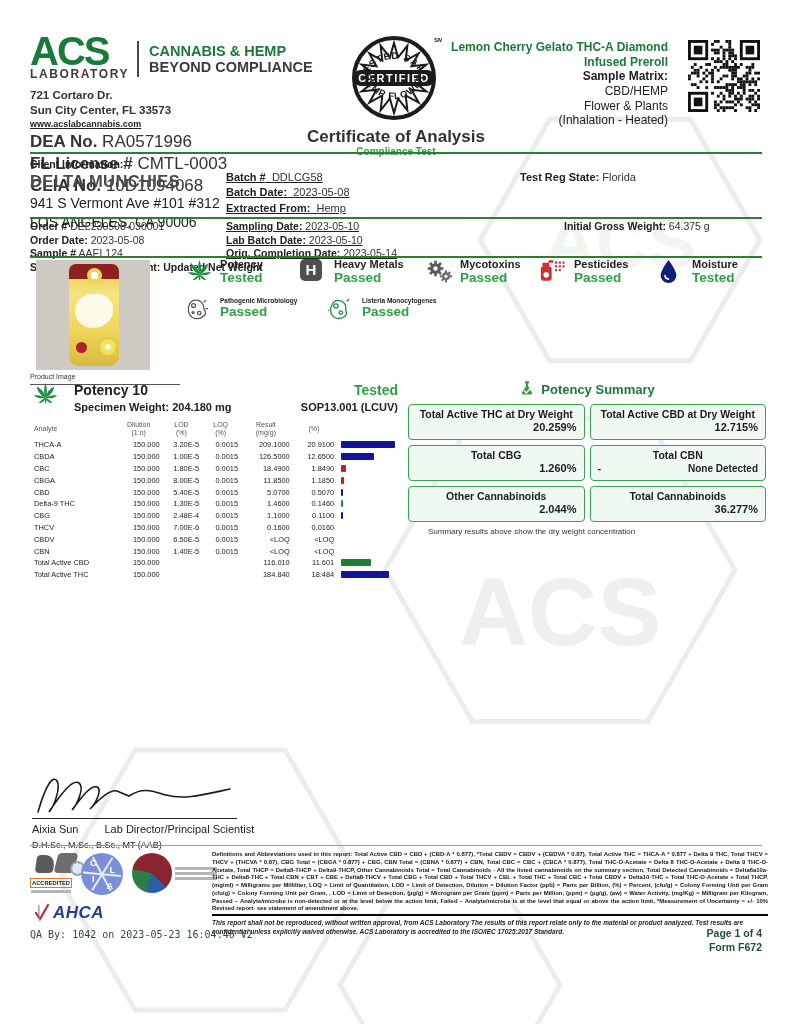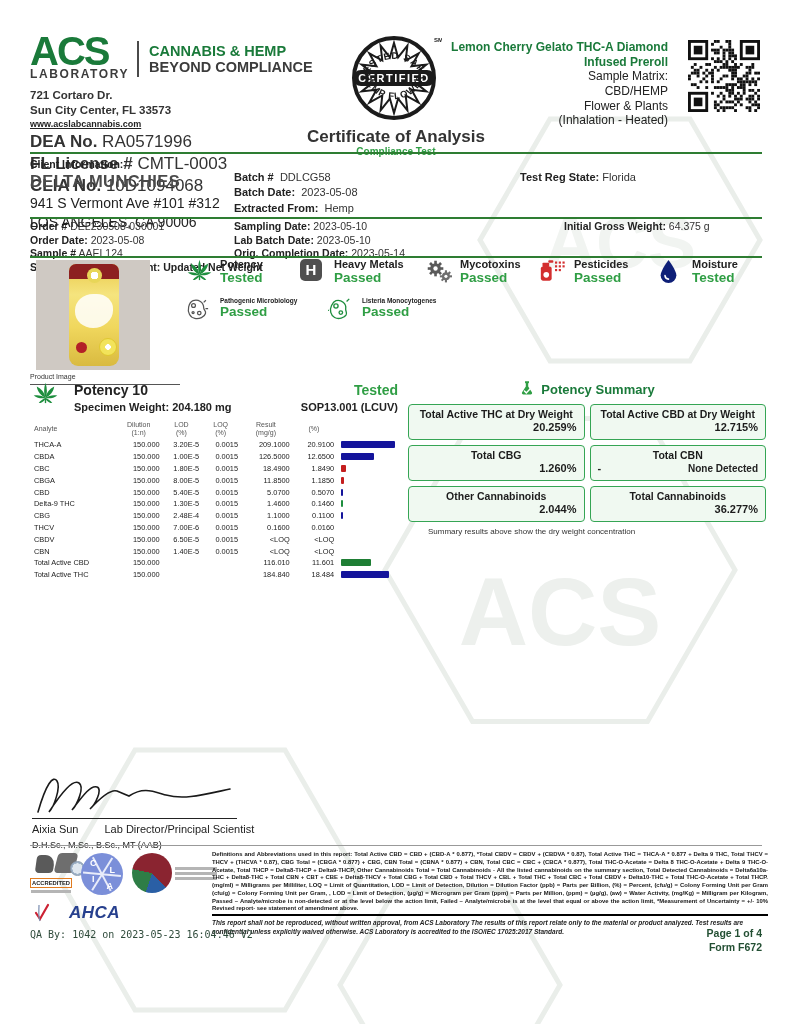--- a/index.html
+++ b/index.html
@@ -25,33 +25,33 @@
   .sm-mark{font-size:6px;font-weight:700;fill:#222;}
 
   .coa-title{position:absolute;left:0;top:127px;width:792px;text-align:center;
              font-size:17px;font-weight:700;color:#333;}
   .coa-sub{position:absolute;left:0;top:146px;width:792px;text-align:center;
            font-size:10px;font-weight:700;color:#2f9e44;}
 
   .prod-blk{position:absolute;right:124px;top:40px;width:280px;text-align:right;
             font-size:12px;line-height:1.22;color:#222;}
   .prod-name{color:#1a7a3a;font-weight:700;}
-  .prod-lbl{font-weight:400;}
+  .prod-lbl{font-weight:700;}
   .qr{position:absolute;left:688px;top:40px;width:72px;height:72px;background:#fff;}
 
   .gline{position:absolute;left:30px;right:30px;height:2px;background:#2e7d32;}
 
   
   .ci{position:absolute;left:30px;top:158px;width:732px;}
   .ci-label{font-size:10.5px;font-weight:700;}
   .ci-name{font-size:16.5px;font-weight:700;color:#4a4a4a;letter-spacing:.4px;margin-top:2px;}
   .ci-addr{font-size:14px;font-weight:400;margin-top:3px;line-height:1.35;}
   .kv{font-size:11px;line-height:1.4;color:#333;}
   .kv b{font-weight:700;color:#222;}
-  .col-mid{position:absolute;left:204px;top:12px;width:250px;}
+  .col-mid{position:absolute;left:196px;top:12px;width:250px;text-decoration:underline;}
   .col-right{position:absolute;left:490px;top:12px;width:240px;}
   .ord{position:absolute;left:30px;top:220px;width:732px;}
   .ord .kv{font-size:10.5px;line-height:1.3;}
   .ord .col-mid{top:0;}
   .ord .col-right{top:0;padding-left:44px;}
   .amend{font-size:10.5px;font-weight:700;line-height:1.3;}
 
   
   .pimg{position:absolute;left:36px;top:260px;width:114px;height:110px;background:#cfc9c3;overflow:hidden;}
   .pouch{position:absolute;left:33px;top:4px;width:50px;height:102px;border-radius:7px 7px 9px 9px;
@@ -129,21 +129,21 @@
   .pjla-cert{height:3px;background:#b5b5b5;width:40px;margin:2px auto 0;}
   .clia{width:42px;height:42px;border-radius:50%;background:#7b8fd9;position:relative;flex:0 0 42px;}
   .clia span{position:absolute;color:#fff;font-size:9px;font-weight:700;}
   .clia .l1{left:9px;top:5px;}.clia .l2{right:8px;top:12px;}
   .clia .l3{left:11px;bottom:11px;}.clia .l4{right:10px;bottom:4px;}
   .clia i{position:absolute;left:50%;top:50%;width:38px;height:1.5px;background:#e8ecfa;}
   .eco-wrap{display:flex;align-items:center;gap:3px;}
   .eco{width:40px;height:40px;border-radius:50%;flex:0 0 40px;
        background:conic-gradient(#8a2430 0 38%,#2a5fa5 38% 55%,#2e7d46 55% 78%,#8a2430 78% 100%);}
   .eco-txt div{height:3px;background:#b5b5b5;width:42px;margin:2px 0;}
-  .ahca{display:flex;align-items:center;gap:19px;margin-top:8px;margin-left:4px;}
+  .ahca{display:flex;align-items:center;gap:3px;margin-top:8px;margin-left:4px;}
   .ahca-name{font-size:17px;font-weight:700;font-style:italic;color:#27408e;letter-spacing:.5px;}
 
   .defs{position:absolute;left:212px;top:851px;width:556px;}
   .defs-p{font-size:5.9px;font-weight:700;color:#151515;line-height:1.32;text-align:justify;
           border-bottom:2.5px solid #000;padding-bottom:1px;}
   .disc{font-size:6.5px;font-weight:700;font-style:italic;color:#222;line-height:1.4;margin-top:2px;width:540px;}
 
   .qa{position:absolute;left:30px;top:929px;font-family:"DejaVu Sans Mono", monospace;
       font-size:10px;color:#2e4a3a;}
   .pageinfo{position:absolute;right:30px;top:927px;text-align:right;

